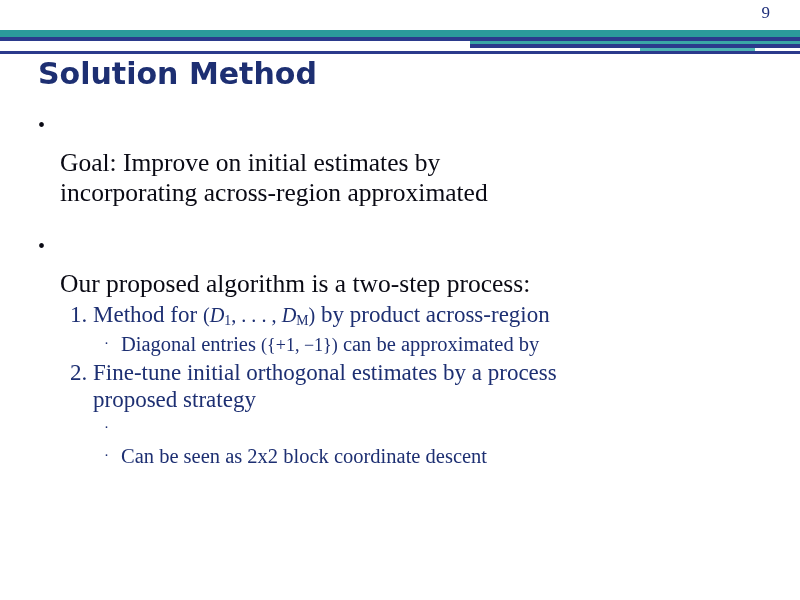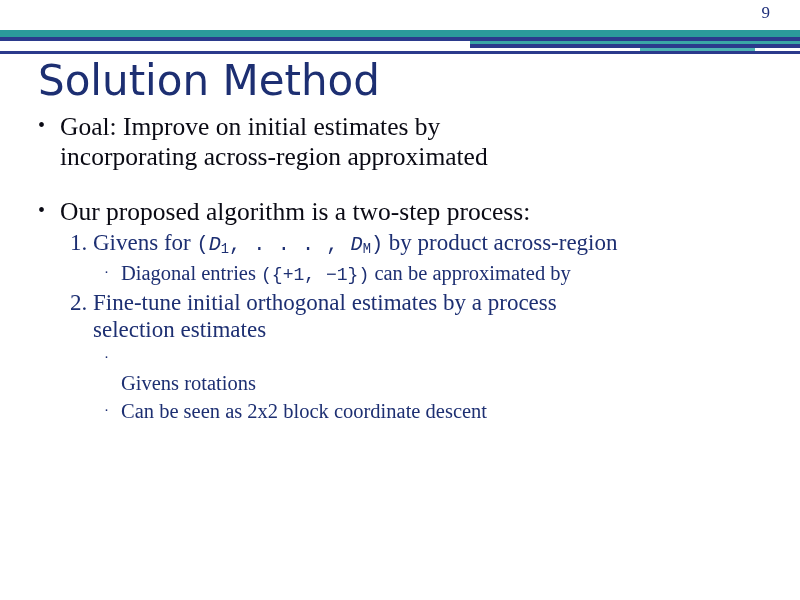--- a/index.html
+++ b/index.html
@@ -112,24 +112,25 @@
     color: #1f2f7a;
     line-height: 1;
   }
 
   
   .title {
     position: absolute;
     left: 38px;
     top: 56px;
     font-family: "DejaVu Sans", sans-serif;
-    font-size: 42px;
+    font-size: 30px;
     color: #1d2f72;
     letter-spacing: 0px;
     white-space: nowrap;
+    font-weight: bold;
   }
 
   
   .body {
     position: absolute;
     left: 38px;
     top: 112px;
     width: 740px;
   }
 
@@ -141,21 +142,21 @@
     line-height: 1.16;
     margin-top: 0;
   }
   .l1 .bullet {
     width: 22px;
     flex: 0 0 22px;
     font-size: 20px;
     color: #0a0a14;
     line-height: 1.35;
   }
-  .l1 .txt { flex: 1 1 auto; }
+  .l1 .txt { flex: 1 1 auto; margin-top: 36px; }
 
   .gap-big { height: 26px; }
 
   .l2 {
     display: flex;
     align-items: flex-start;
     font-size: 23px;
     color: #1d2f72;
     line-height: 1.18;
     margin-left: 32px;
@@ -177,21 +178,21 @@
     margin-top: 3px;
   }
   .l3 .bullet {
     flex: 0 0 17px;
     font-size: 15px;
     line-height: 1.5;
   }
   .l3 .txt { flex: 1 1 auto; }
 
   .math {
-    font-family: Liberation Mono, monospace;
+    font-family: Liberation Serif, serif;
     font-size: 0.88em;
   }
   .math i { font-style: italic; }
   .sub {
     font-size: 0.68em;
     vertical-align: -0.25em;
   }
   .nowrap { white-space: nowrap; }
 </style>
 </head>
@@ -228,48 +229,47 @@
     <div class="gap-big"></div>
 
     <div class="l1">
       <span class="bullet">•</span>
       <span class="txt">Our proposed algorithm is a two-step process:</span>
     </div>
 
     <div class="l2">
       <span class="num">1.</span>
       <span class="txt">
-        <span>Givens for</span>
+        <span>Method for</span>
         <span class="math nowrap"><span>(</span><i>D</i><span class="sub">1</span><span>, . . . ,</span> <i>D</i><span class="sub">M</span><span>)</span></span>
         <span>by product across-region</span><br>
       </span>
     </div>
 
     <div class="l3">
       <span class="bullet">·</span>
       <span class="txt">
         <span>Diagonal entries</span>
         <span class="math nowrap">({+1, −1})</span>
         <span>can be approximated by</span><br>
       </span>
     </div>
 
     <div class="l2">
       <span class="num">2.</span>
       <span class="txt">
         <span>Fine-tune initial orthogonal estimates by a process</span><br>
-        <span>selection estimates</span>
+        <span>proposed strategy</span>
       </span>
     </div>
 
     <div class="l3">
       <span class="bullet">·</span>
       <span class="txt">
         <br>
-        <span>Givens rotations</span>
       </span>
     </div>
 
     <div class="l3">
       <span class="bullet">·</span>
       <span class="txt">Can be seen as 2x2 block coordinate descent</span>
     </div>
 
   </div>
 </div>

